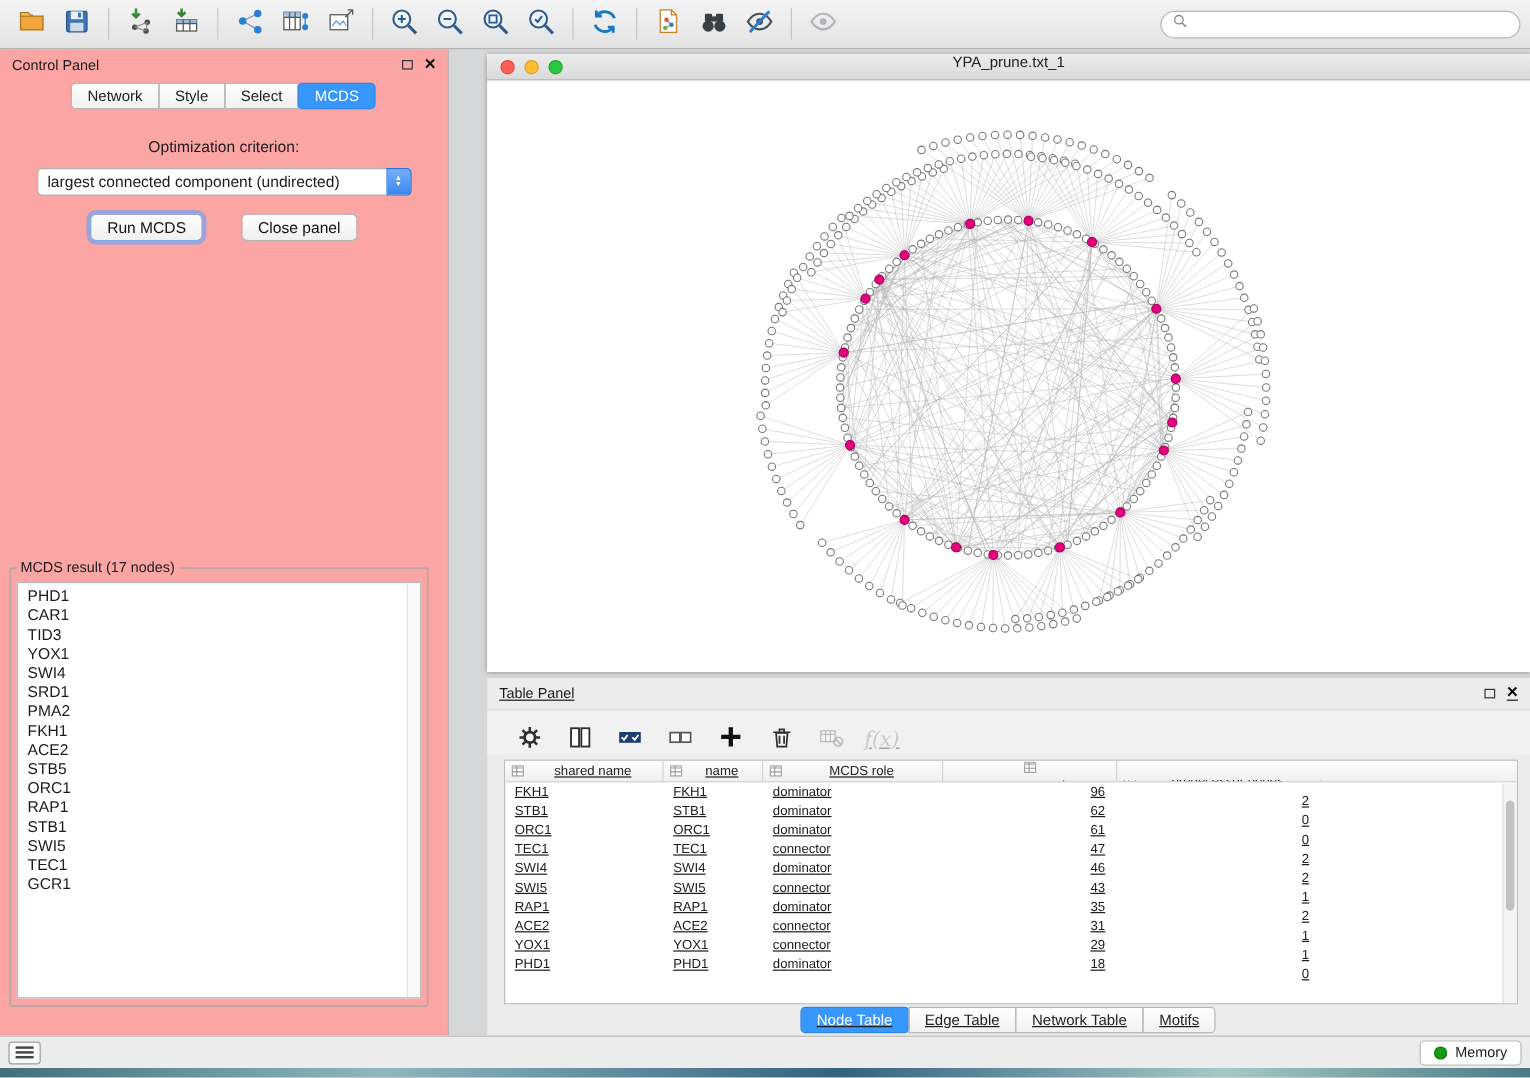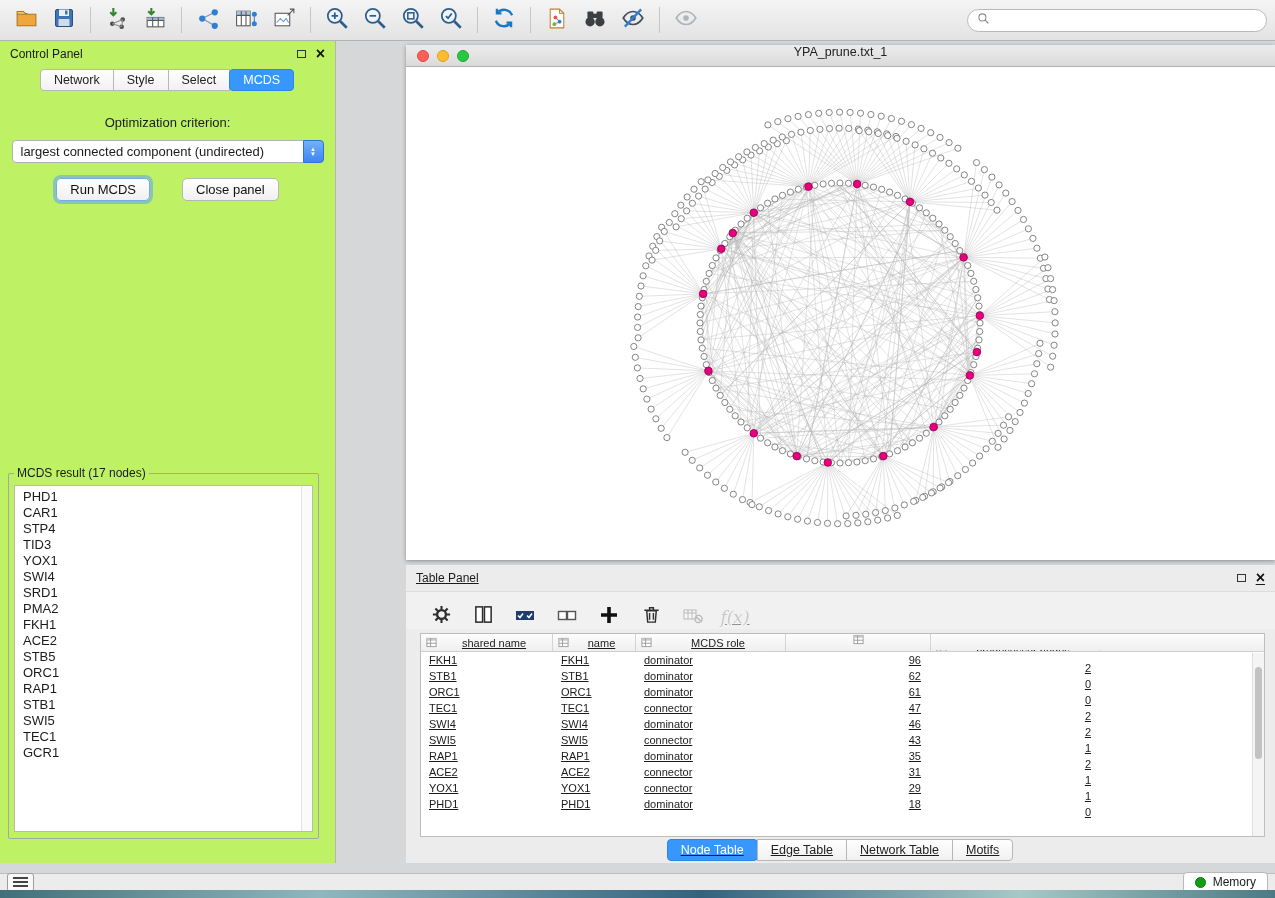--- a/index.html
+++ b/index.html
@@ -12,22 +12,22 @@
     background:linear-gradient(#f4f4f4,#e3e3e3);border-bottom:1px solid #b3b3b3;
     display:flex;align-items:center;padding:0 8px;gap:2px;}
   .tb-btn{width:36px;height:34px;display:flex;align-items:center;justify-content:center;border-radius:4px;cursor:default;}
   .tb-sep{width:1px;height:26px;background:#c6c6c6;margin:0 6px;}
   .dim{opacity:.45;}
   .search{margin-left:auto;width:300px;height:23px;border:1px solid #b9b9b9;border-radius:12px;
     background:#fff;display:flex;align-items:center;padding:0 9px;gap:6px;}
   .search input{border:none;outline:none;flex:1;font-size:12px;background:transparent;font-family:inherit;}
 
   
-  #control-panel{position:absolute;left:0;top:41px;width:336px;bottom:35px;
-    background:#bef264;border-right:1px solid #b6b6b6;}
+  #control-panel{position:absolute;left:0;top:41px;width:374px;bottom:35px;
+    background:#fca5a5;border-right:1px solid #b6b6b6;}
   .panel-header{height:26px;display:flex;align-items:center;padding:0 10px;font-size:12px;}
   .win-controls{margin-left:auto;display:flex;align-items:center;gap:10px;}
   .float-box{width:9px;height:8px;border:1.5px solid #333;display:inline-block;}
   .close-x{font-size:16px;font-weight:bold;line-height:12px;color:#111;}
   .seg{display:flex;justify-content:center;margin-top:2px;}
   .seg-tab{padding:3px 13px;border:1px solid #b7b7b7;margin-left:-1px;font-size:12.5px;
     background:linear-gradient(#fefefe,#f1f1f1);color:#222;}
   .seg-tab:first-child{border-radius:4px 0 0 4px;}
   .seg-tab:last-child{border-radius:0 4px 4px 0;}
   .seg-tab.active{background:#3797fd;color:#fff;border-color:#2f86e4;border-radius:4px;}
@@ -78,21 +78,21 @@
   .tr{display:flex;height:16px;align-items:center;}
   .td{font-size:11px;padding-left:8px;white-space:nowrap;overflow:hidden;}
   .c0{width:132px;}.c1{width:83px;}.c2{width:150px;}
   .c3{width:145px;flex-direction:column;}.c4{width:170px;margin-top:16px;}
   .td.c3,.td.c4{text-align:right;padding-right:10px;padding-left:0;}
   .v-scroll{position:absolute;right:0;top:19px;bottom:0;width:12px;background:#f4f4f4;border-left:1px solid #dedede;}
   .v-thumb{position:absolute;left:2px;right:2px;top:14px;height:92px;background:#c2c2c2;border-radius:4px;}
   #table-tabs-row{flex:0 0 26px;display:flex;align-items:center;justify-content:center;}
 
   
-  #statusbar{position:absolute;left:0;right:0;bottom:8px;height:17px;background:#ececec;
+  #statusbar{position:absolute;left:0;right:0;bottom:8px;height:27px;background:#ececec;
     border-top:1px solid #bdbdbd;display:flex;align-items:center;padding:0 7px;}
   .menu-btn{width:27px;height:19px;border:1px solid #9e9e9e;border-radius:3px;background:#f8f8f8;
     display:flex;flex-direction:column;justify-content:center;gap:2.5px;padding:0 5px;}
   .menu-btn i{height:1.5px;background:#444;display:block;}
   .memory-btn{margin-left:auto;display:flex;align-items:center;gap:7px;background:#fff;
     border:1px solid #b9b9b9;border-radius:4px;height:21px;padding:0 11px;font-size:12px;}
   .memory-dot{width:11px;height:11px;border-radius:50%;background:#119c11;border:1px solid #0a7a0a;}
   #wallpaper{position:absolute;left:0;right:0;bottom:0;height:8px;
     background:linear-gradient(90deg,#41707a,#8fb7bd 25%,#33627f 55%,#a6c9c6 80%,#4b7a85);}
 </style>
@@ -298,21 +298,20 @@
   <div class="btn-row">
     <button class="mac-btn focused">Run MCDS</button>
     <button class="mac-btn">Close panel</button>
   </div>
   <fieldset id="mcds-result">
     <legend>MCDS result (17 nodes)</legend>
     <div class="result-list">
       <div class="track"></div>
     <div>PHD1</div>
         <div>CAR1</div>
-        <div>STP4</div>
         <div>TID3</div>
         <div>YOX1</div>
         <div>SWI4</div>
         <div>SRD1</div>
         <div>PMA2</div>
         <div>FKH1</div>
         <div>ACE2</div>
         <div>STB5</div>
         <div>ORC1</div>
         <div>RAP1</div>

